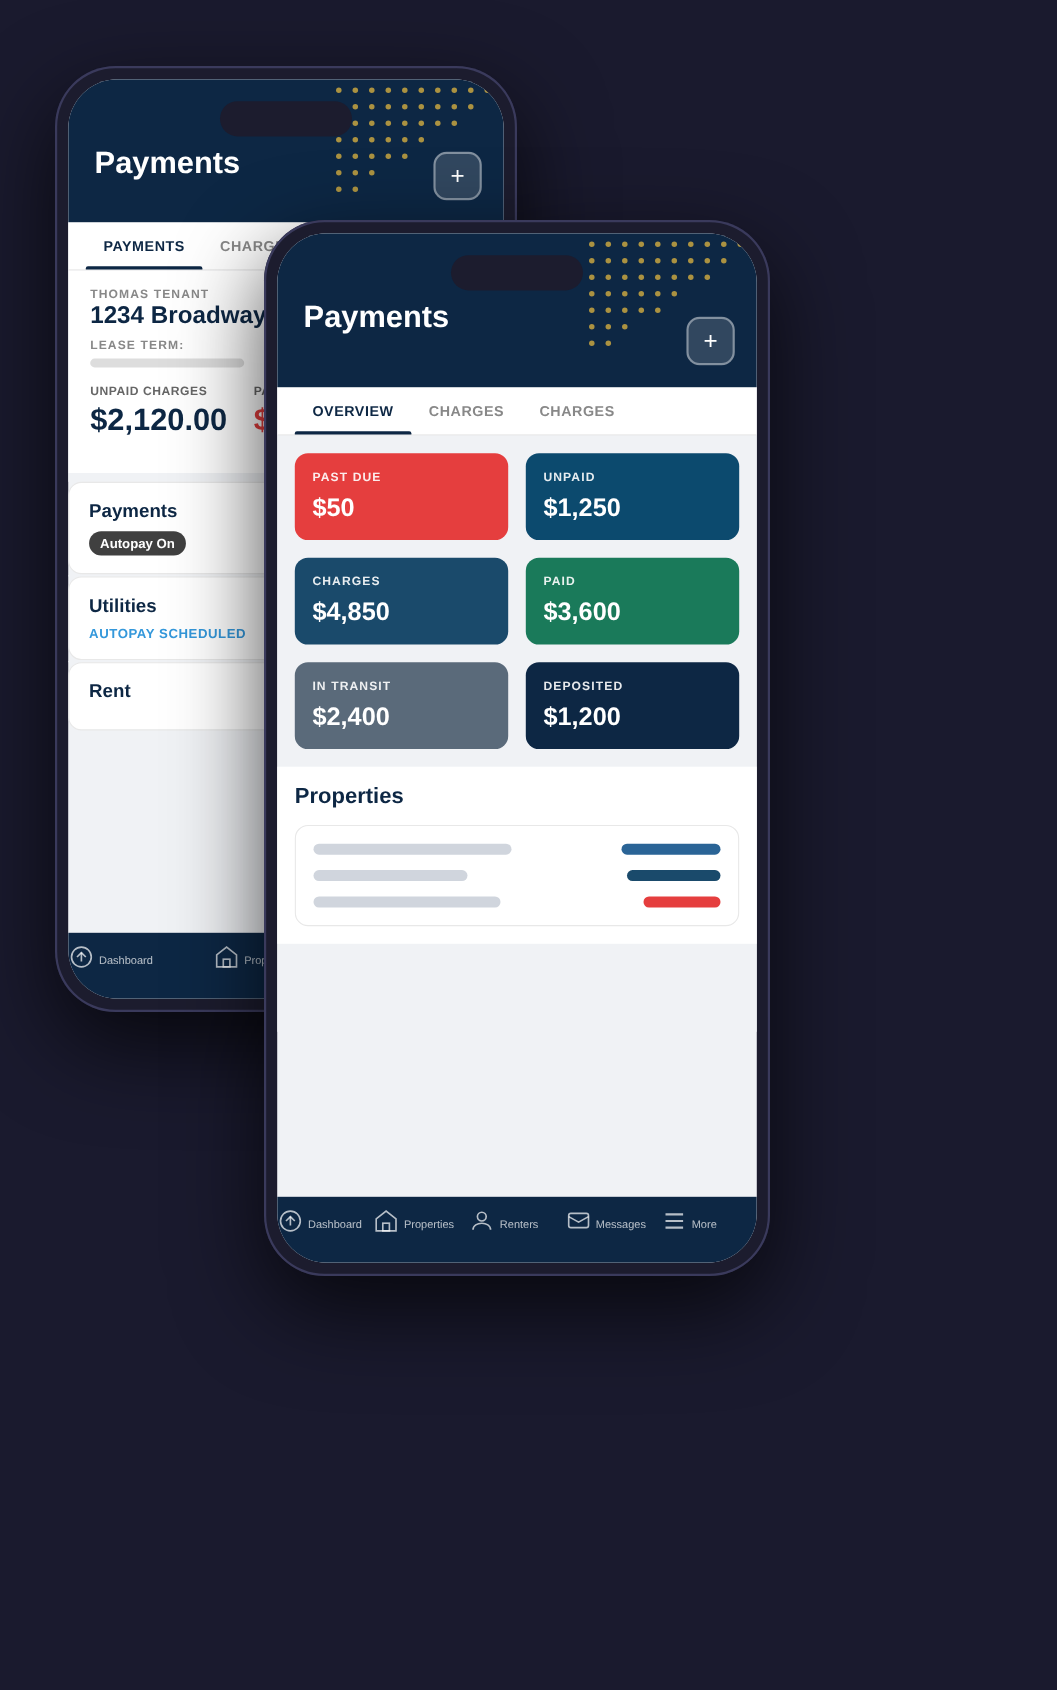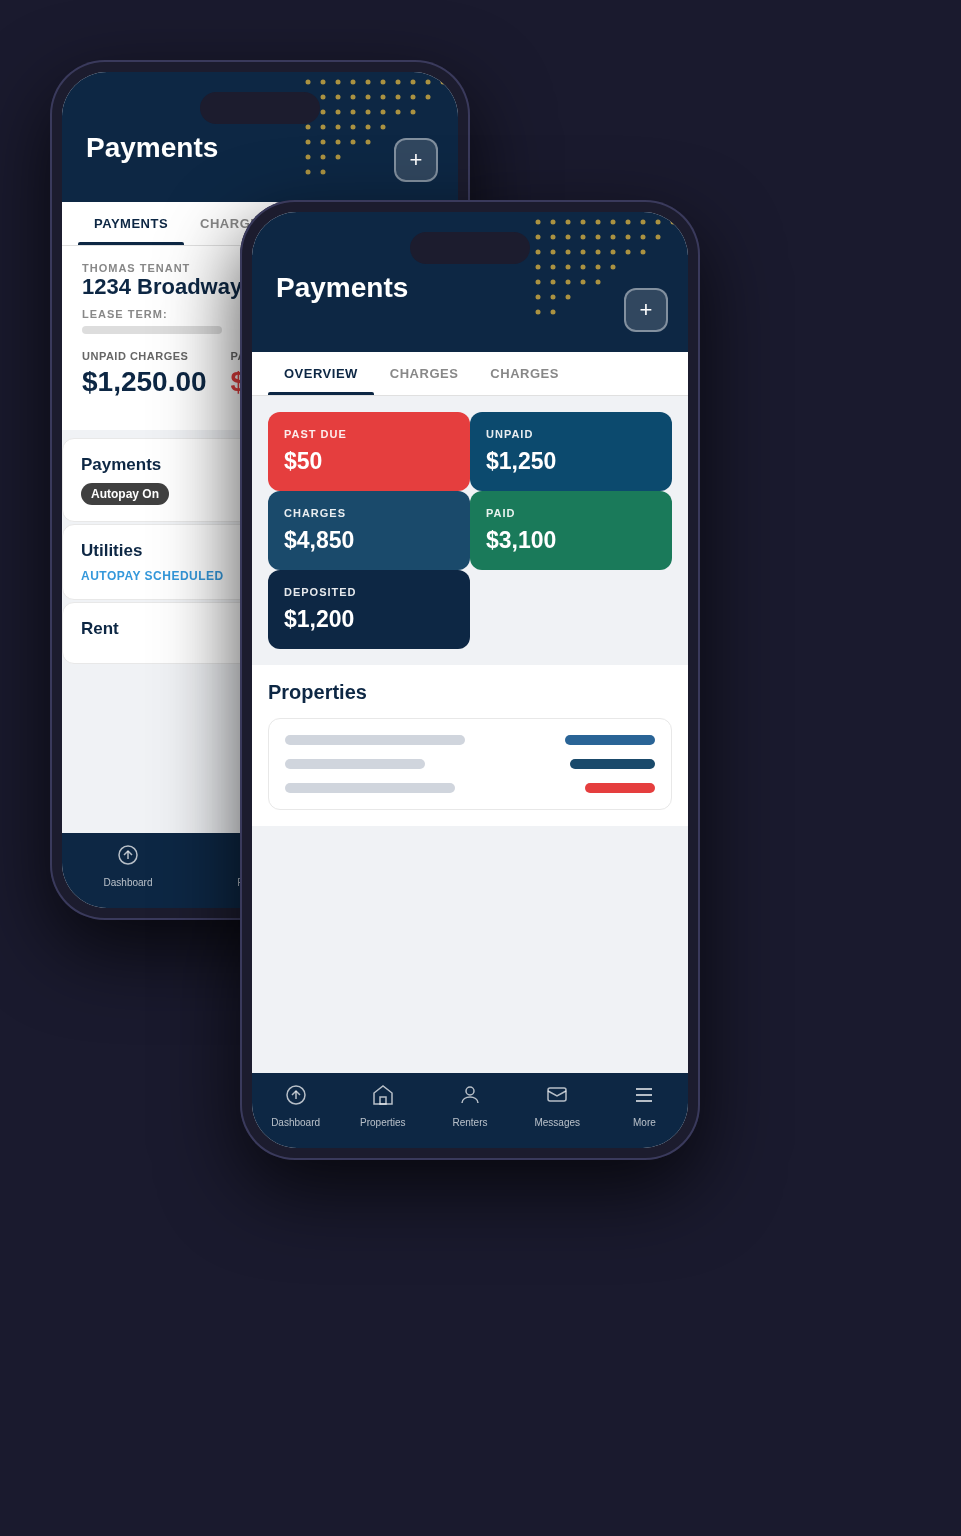--- a/index.html
+++ b/index.html
@@ -237,41 +237,41 @@
       position: absolute;
       bottom: 0; left: 0; right: 0;
       background: #0d2744;
       display: flex;
       padding: 10px 0 20px;
     }
 
     .nav-item {
       flex: 1;
       display: flex;
-      flex-direction: column;
+      flex-direction: row;
       align-items: center;
       gap: 4px;
       cursor: pointer;
     }
 
     .nav-icon {
       font-size: 22px;
       color: rgba(255,255,255,0.7);
     }
 
     .nav-label {
       font-size: 10px;
       color: rgba(255,255,255,0.7);
     }
 
     
     .overview-grid {
       display: grid;
       grid-template-columns: 1fr 1fr;
-      gap: 0;
+      gap: 16px;
       padding: 16px;
     }
 
     .overview-card {
       border-radius: 12px;
       padding: 16px;
       color: white;
     }
 
     .overview-card .card-label {
@@ -411,21 +411,21 @@
 
       <div style="background:white; padding:16px 20px;">
         <div class="tenant-name-small">THOMAS TENANT</div>
         <div class="address-large">1234 Broadway S</div>
         <div class="lease-label">LEASE TERM:</div>
         <div class="lease-bar"></div>
 
         <div class="charges-row">
           <div class="charges-col">
             <label>UNPAID CHARGES</label>
-            <div class="amount">$1,250.00</div>
+            <div class="amount">$2,120.00</div>
           </div>
           <div class="charges-col">
             <label>PA</label>
             <div class="amount red">$</div>
           </div>
         </div>
       </div>
 
       <div style="height:8px; background:#f0f2f5;"></div>
 
@@ -555,21 +555,25 @@
           <div class="overview-card card-unpaid">
             <div class="card-label">UNPAID</div>
             <div class="card-value">$1,250</div>
           </div>
           <div class="overview-card card-charges">
             <div class="card-label">CHARGES</div>
             <div class="card-value">$4,850</div>
           </div>
           <div class="overview-card card-paid">
             <div class="card-label">PAID</div>
-            <div class="card-value">$3,100</div>
+            <div class="card-value">$3,600</div>
+          </div>
+          <div class="overview-card card-in-transit">
+            <div class="card-label">IN TRANSIT</div>
+            <div class="card-value">$2,400</div>
           </div>
           <div class="overview-card card-deposited">
             <div class="card-label">DEPOSITED</div>
             <div class="card-value">$1,200</div>
           </div>
         </div>
 
         <div class="properties-section">
           <div class="properties-title">Properties</div>
           <div class="properties-card">

